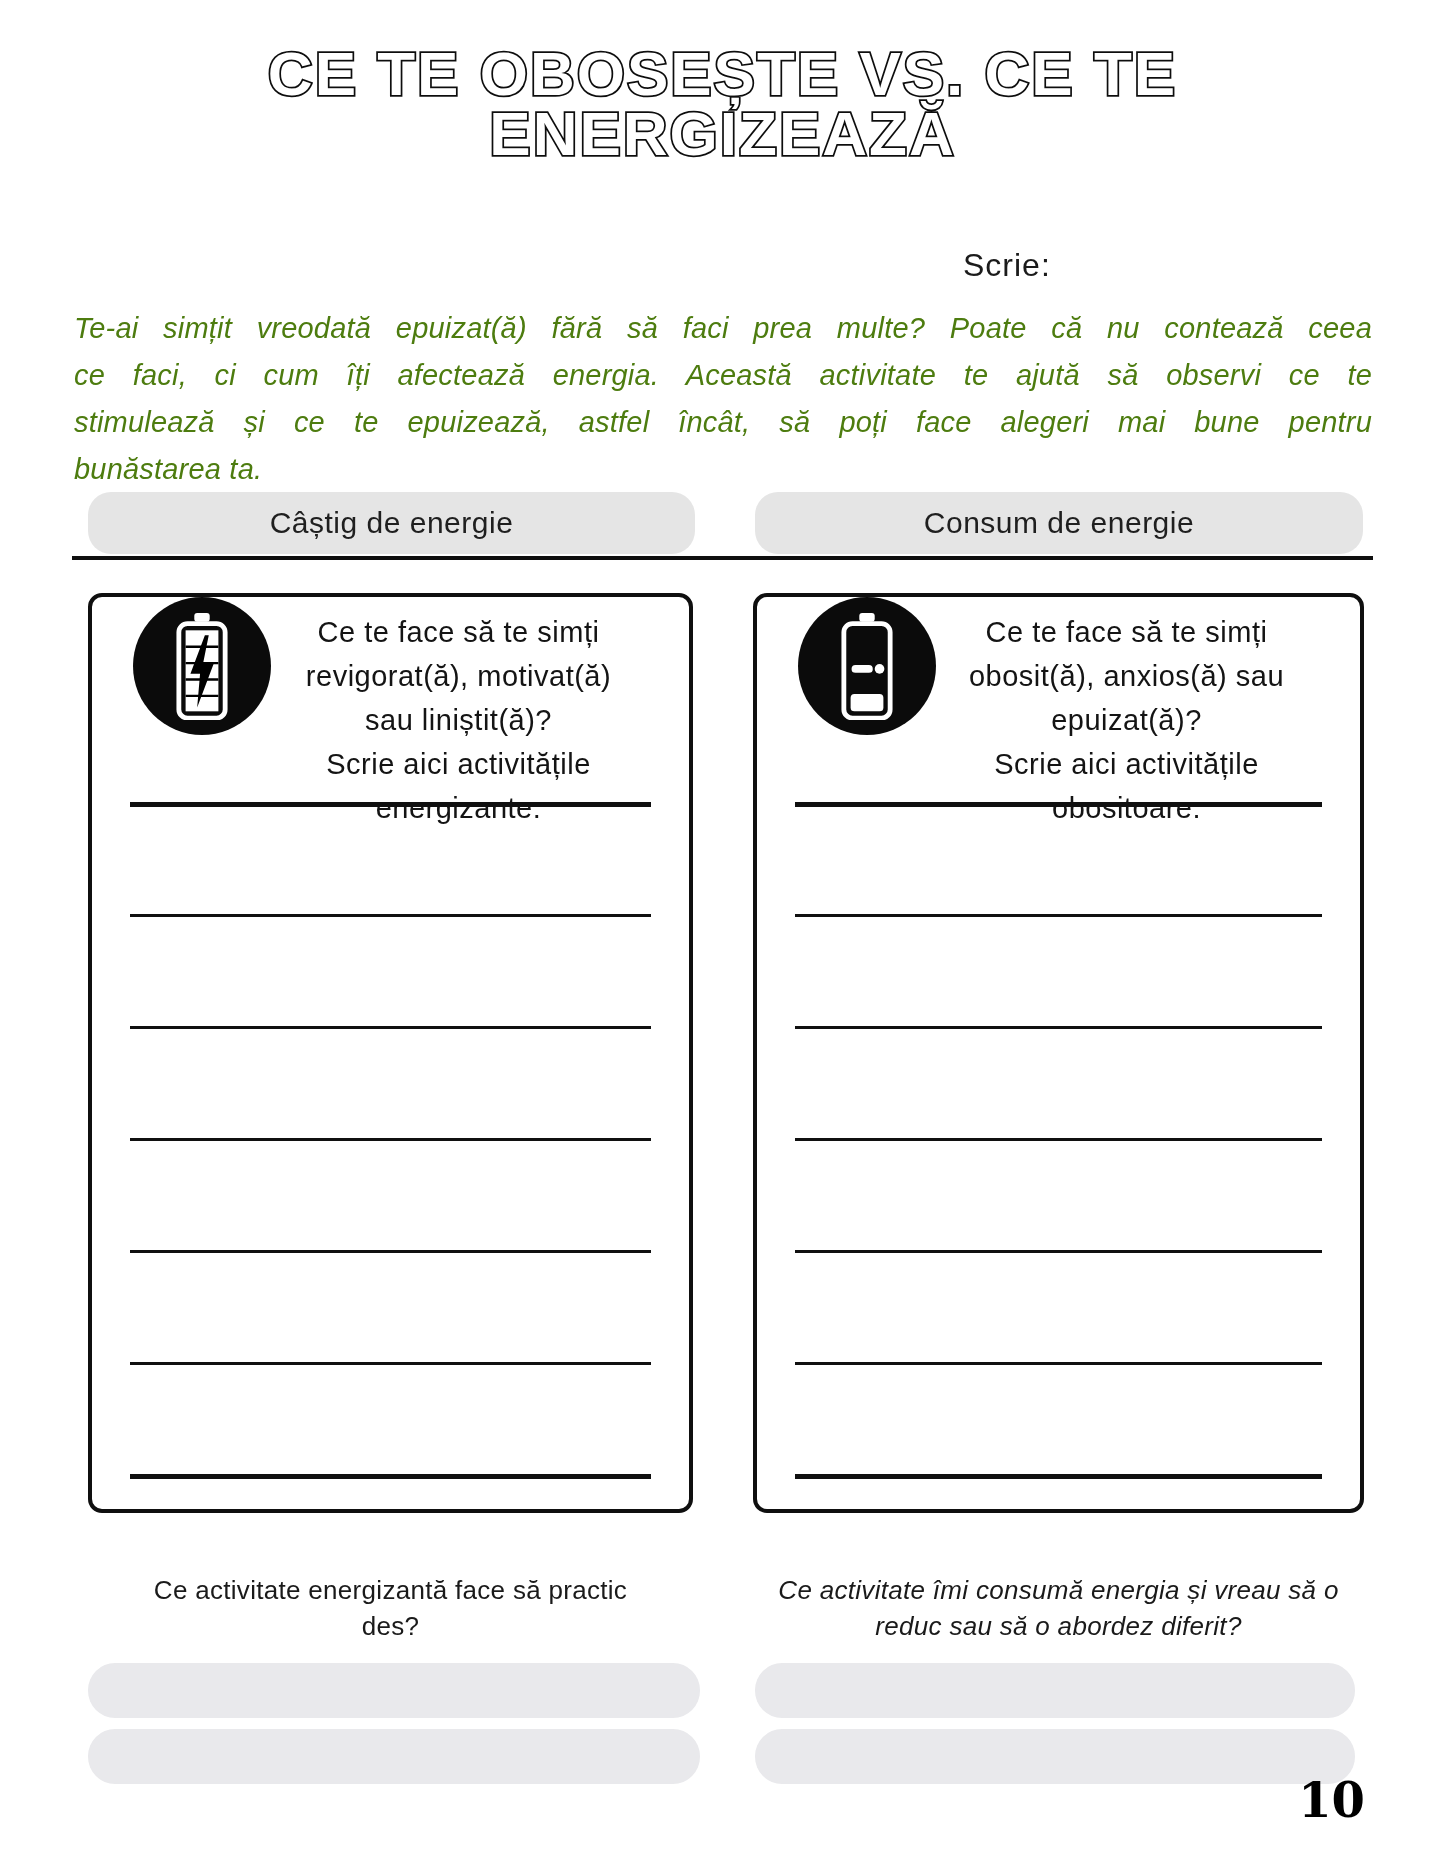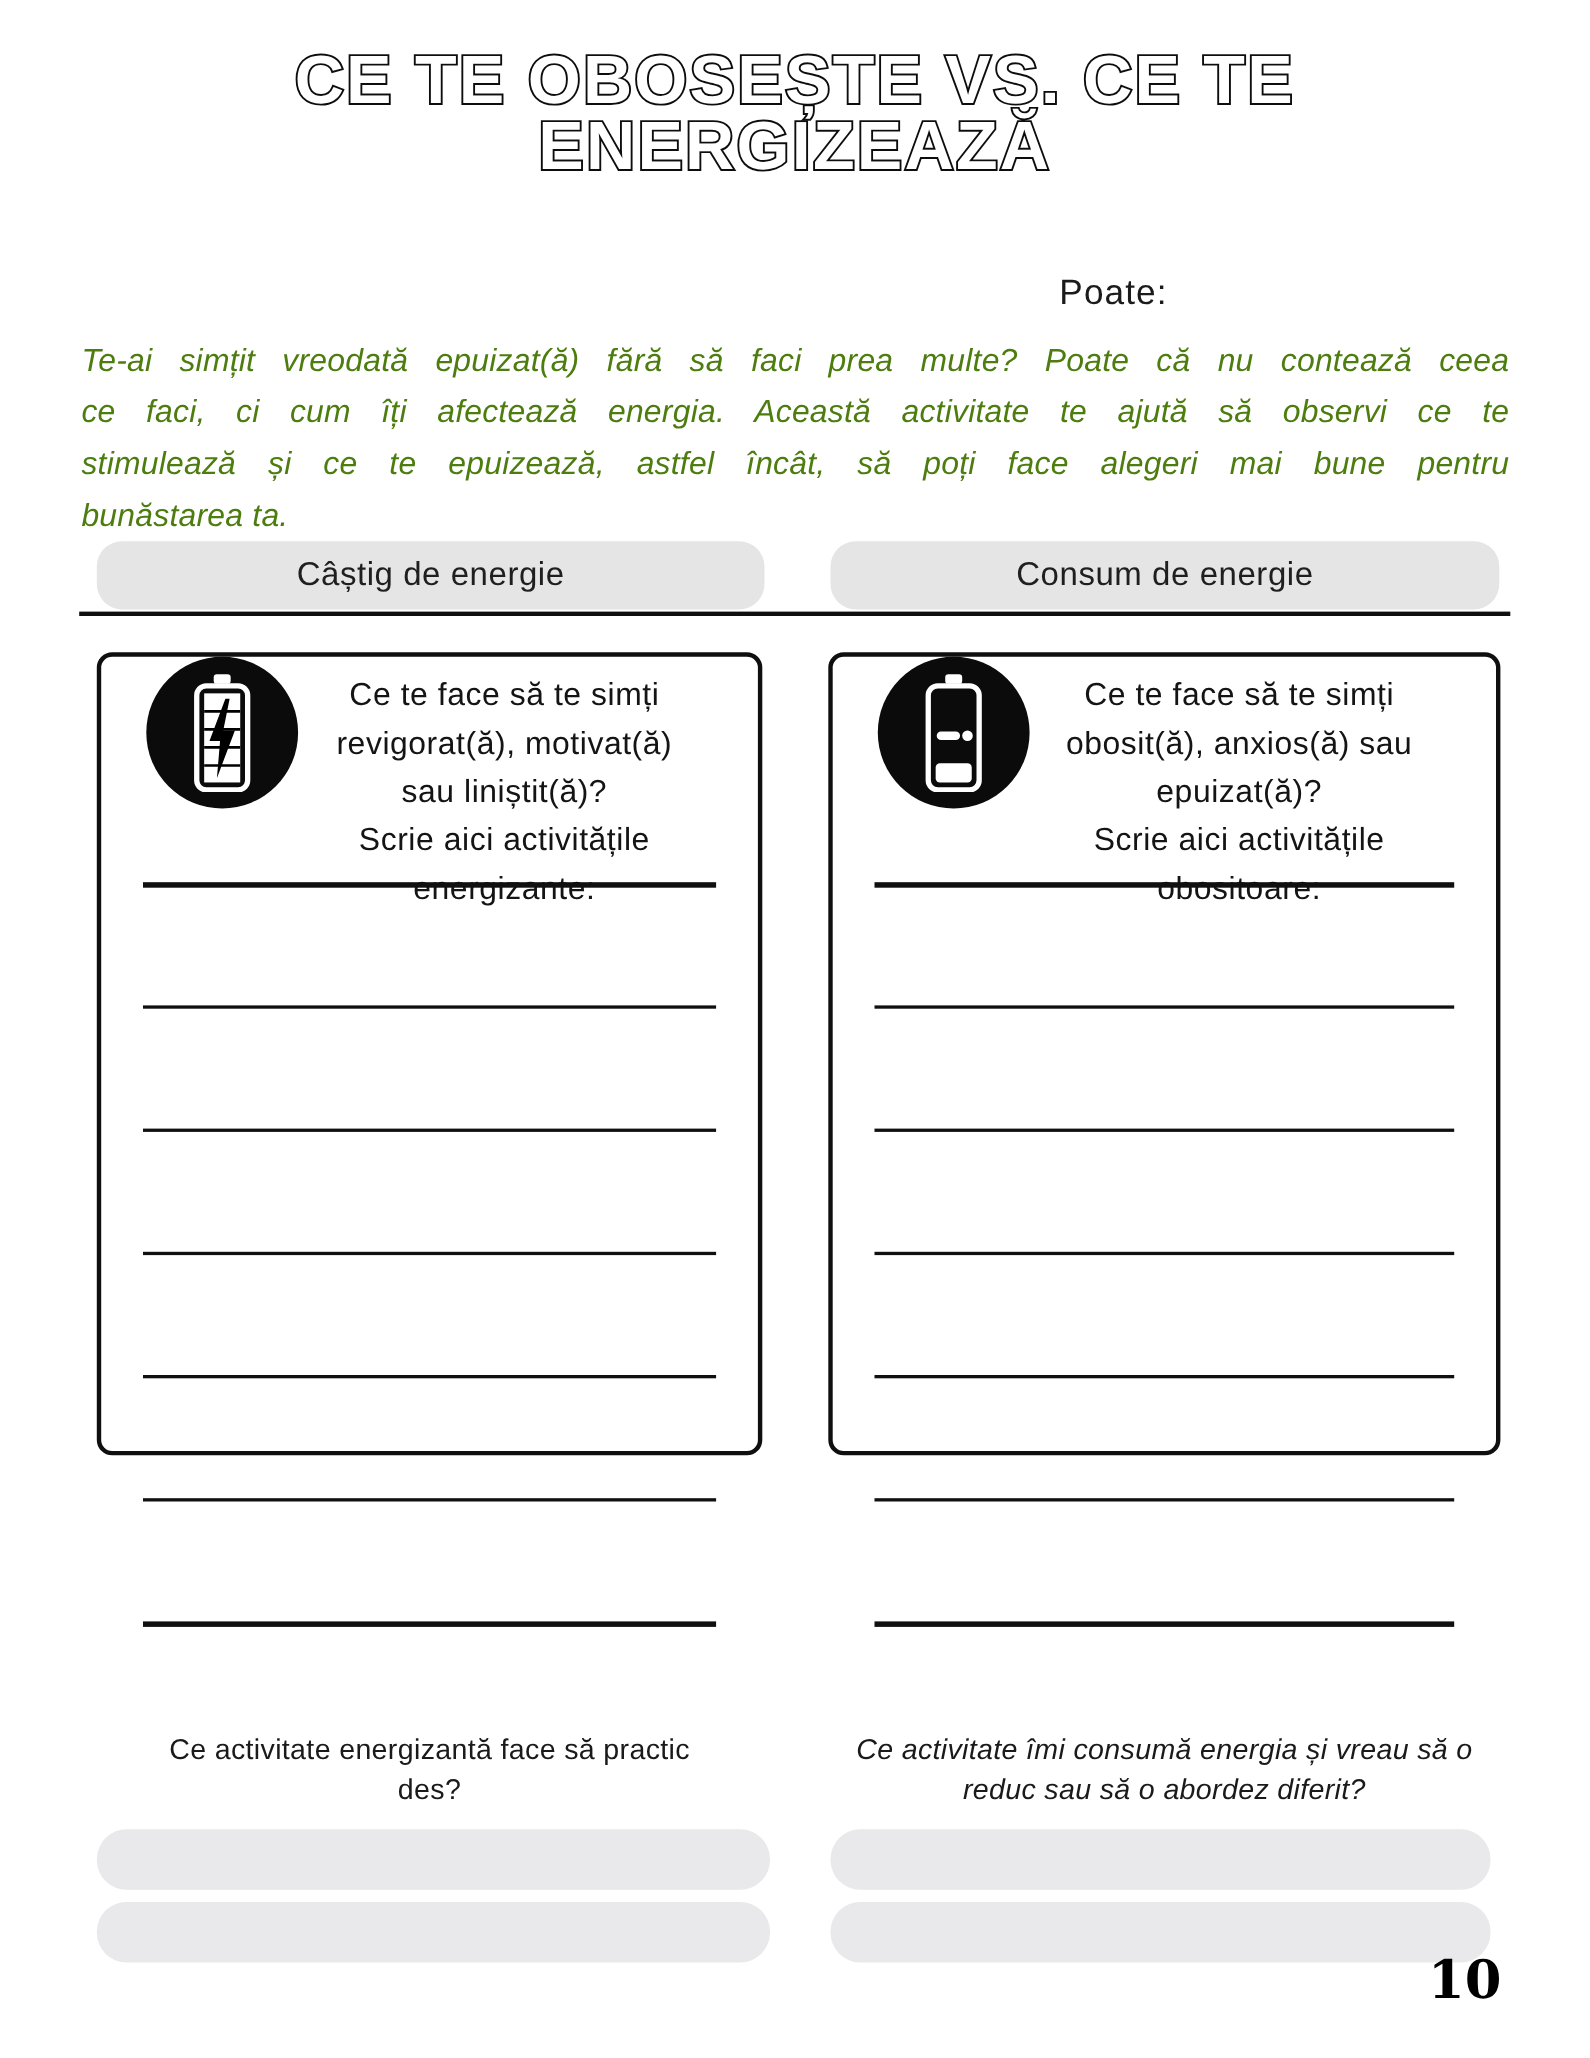--- a/index.html
+++ b/index.html
@@ -31,21 +31,21 @@
     position:absolute; top:492px; height:62px; background:#e5e5e5; border-radius:23px;
     display:flex; align-items:center; justify-content:center;
     font-size:30px; color:#1f1f1f; letter-spacing:0.5px;
   }
   #pill-left { left:88px; width:607px; }
   #pill-right { left:755px; width:608px; }
 
   .separator { position:absolute; left:72px; top:556px; width:1301px; height:4px; background:#0f0f0f; }
 
   .panel {
-    position:absolute; top:593px; height:730px; background:#ffffff;
+    position:absolute; top:593px; height:920px; background:#ffffff;
     border:4.5px solid #0f0f0f; border-radius:14px; box-sizing:border-box;
   }
   #panel-left { left:88px; width:605px; }
   #panel-right { left:753px; width:611px; }
 
   .icon-circle {
     position:absolute; left:41px; top:0px; width:138px; height:138px;
     background:#0b0b0b; border-radius:50%;
     display:flex; align-items:center; justify-content:center;
   }
@@ -81,21 +81,21 @@
 </head>
 <body>
 
 <div class="page">
 
   <div class="title">
     <div>CE TE OBOSEȘTE VS. CE TE</div>
     <div>ENERGIZEAZĂ</div>
   </div>
 
-  <div class="data-label">Poate:</div>
+  <div class="data-label">Scrie:</div>
 
   <div class="intro">
     <div class="jline">Te-ai simțit vreodată epuizat(ă) fără să faci prea multe? Poate că nu contează ceea</div>
     <div class="jline">ce faci, ci cum îți afectează energia. Această activitate te ajută să observi ce te</div>
     <div class="jline">stimulează și ce te epuizează, astfel încât, să poți face alegeri mai bune pentru</div>
     <div class="lastline">bunăstarea ta.</div>
   </div>
 
   <div class="pill" id="pill-left">
     <span>Câștig de energie</span>

